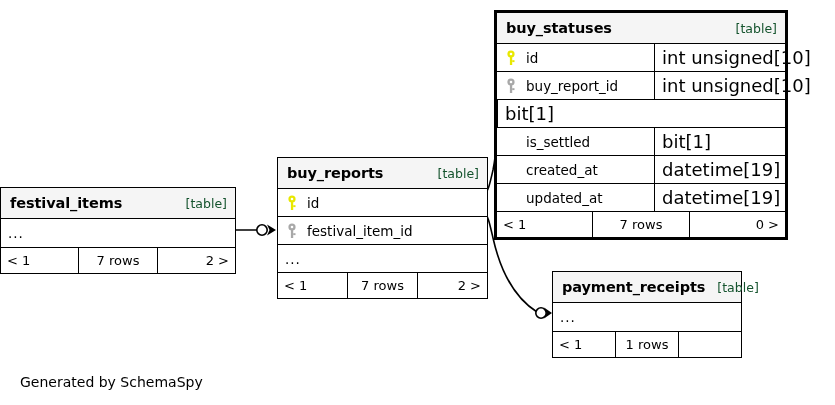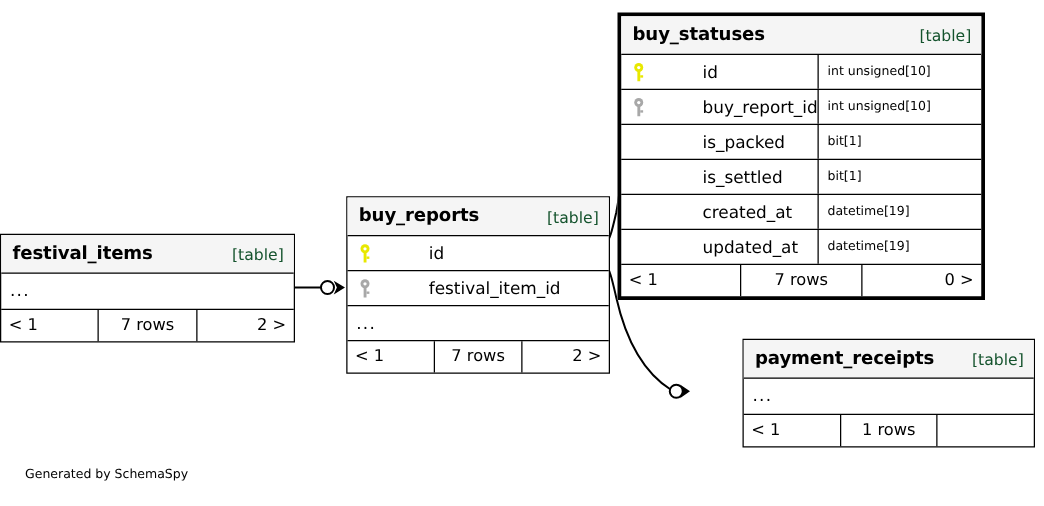--- a/index.html
+++ b/index.html
@@ -74,28 +74,27 @@
   .cell-name {
     box-sizing: border-box;
     display: flex;
     align-items: center;
     padding-left: 8px;
     font-size: 13.5px;
     flex: 1 1 auto;
     min-width: 0;
     white-space: nowrap;
     overflow: hidden;
-    gap: 36px;
   }
   .cell-type {
     box-sizing: border-box;
     display: flex;
     align-items: center;
     padding-left: 7px;
-    font-size: 10px;
+    font-size: 18px;
     border-left: 1px solid #000000;
     white-space: nowrap;
   }
   .row.no-type .cell-name {
     border-left: none;
   }
   .ellipsis-row .cell-name {
     letter-spacing: 1px;
     padding-left: 7px;
   }
@@ -133,21 +132,21 @@
     border-left: 1px solid #000000;
     border-right: 1px solid #000000;
   }
   .foot-right { justify-content: flex-end; }
 
   
   #credit {
     position: absolute;
     left: 20px;
     top: 374px;
-    font-size: 10px;
+    font-size: 14px;
     white-space: nowrap;
     z-index: 3;
   }
 </style>
 </head>
 <body>
 
 <div id="canvas">
 
   <svg id="edges" viewBox="0 0 835 405" xmlns="http://www.w3.org/2000/svg">
@@ -205,24 +204,20 @@
               <rect x="3.9" y="6.6" width="2.3" height="8.4" fill="#a8a8a8"></rect>
               <rect x="6.2" y="10.2" width="2.3" height="1.9" fill="#a8a8a8"></rect>
             </svg>
           </span>
           <span>buy_report_id</span>
         </span>
         <span class="cell-type" style="width:131px;">int unsigned[10]</span>
       </div>
 
       <div class="row">
-        <span class="cell-name">
-          <span class="key-icon"></span>
-          <span>is_packed</span>
-        </span>
         <span class="cell-type" style="width:131px;">bit[1]</span>
       </div>
 
       <div class="row">
         <span class="cell-name">
           <span class="key-icon"></span>
           <span>is_settled</span>
         </span>
         <span class="cell-type" style="width:131px;">bit[1]</span>
       </div>
@@ -312,21 +307,21 @@
         </span>
       </div>
     </div>
     <div class="tbl-footer">
       <span class="foot-cell foot-left">&lt; 1</span>
       <span class="foot-cell foot-mid">7 rows</span>
       <span class="foot-cell foot-right">2 &gt;</span>
     </div>
   </div>
 
-  <div class="table-box" style="left:552px; top:271px; width:234px;margin-left:42px;">
+  <div class="table-box" style="left:552px; top:271px; width:190px;">
     <div class="tbl-header">
       <span class="tbl-name">payment_receipts</span>
       <span class="tbl-tag">[table]</span>
     </div>
     <div class="tbl-rows">
       <div class="row no-type ellipsis-row" style="height:29px;">
         <span class="cell-name">
           <span>...</span>
         </span>
       </div>

